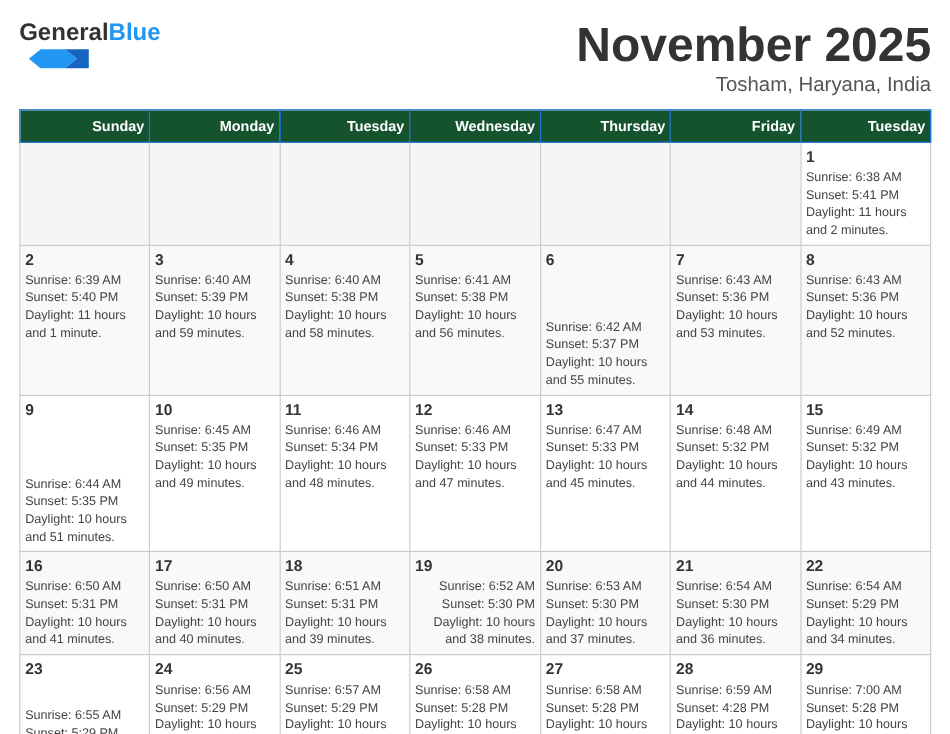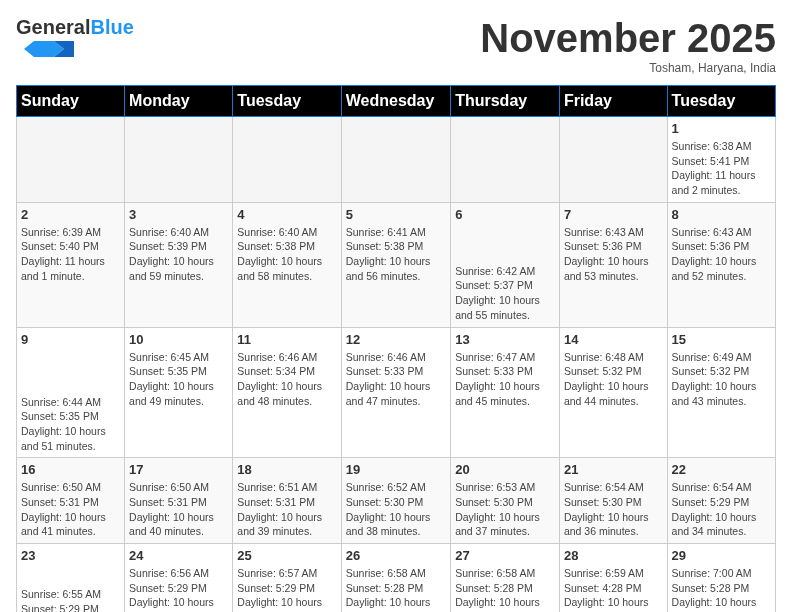--- a/index.html
+++ b/index.html
@@ -21,34 +21,34 @@
       flex-direction: column;
       align-items: center;
     }
     .title-area { text-align: right; }
     .month-title {
       font-size: 40px;
       font-weight: bold;
       color: #333;
     }
     .location {
-      font-size: 12px;
+      font-size: 17px;
       color: #555;
     }
     .calendar {
       width: 100%;
       border-collapse: collapse;
       font-size: 11px;
     }
     .calendar th {
-      background: #000000;
+      background: #14532d;
       color: #fff;
       padding: 6px 4px;
-      text-align: left;
-      font-size: 16px;
+      text-align: right;
+      font-size: 12px;
       border: 1px solid #1976D2;
     }
     .calendar td {
       border: 1px solid #ccc;
       vertical-align: top;
       padding: 4px;
       width: 110px;
       min-height: 80px;
       background: #fff;
     }
@@ -241,21 +241,21 @@
         </td>
         <td>
           <div class="day-num">18</div>
           <div class="day-info" style="white-space: pre-line;">Sunrise: 6:51 AM
 Sunset: 5:31 PM
 Daylight: 10 hours
 and 39 minutes.</div>
         </td>
         <td>
           <div class="day-num">19</div>
-          <div class="day-info" style="white-space: pre-line;">Sunrise: 6:52 AM
+          <div class="day-info" style="white-space: pre-line; text-align: right;">Sunrise: 6:52 AM
 Sunset: 5:30 PM
 Daylight: 10 hours
 and 38 minutes.</div>
         </td>
         <td>
           <div class="day-num">20</div>
           <div class="day-info" style="white-space: pre-line;">Sunrise: 6:53 AM
 Sunset: 5:30 PM
 Daylight: 10 hours
 and 37 minutes.</div>

